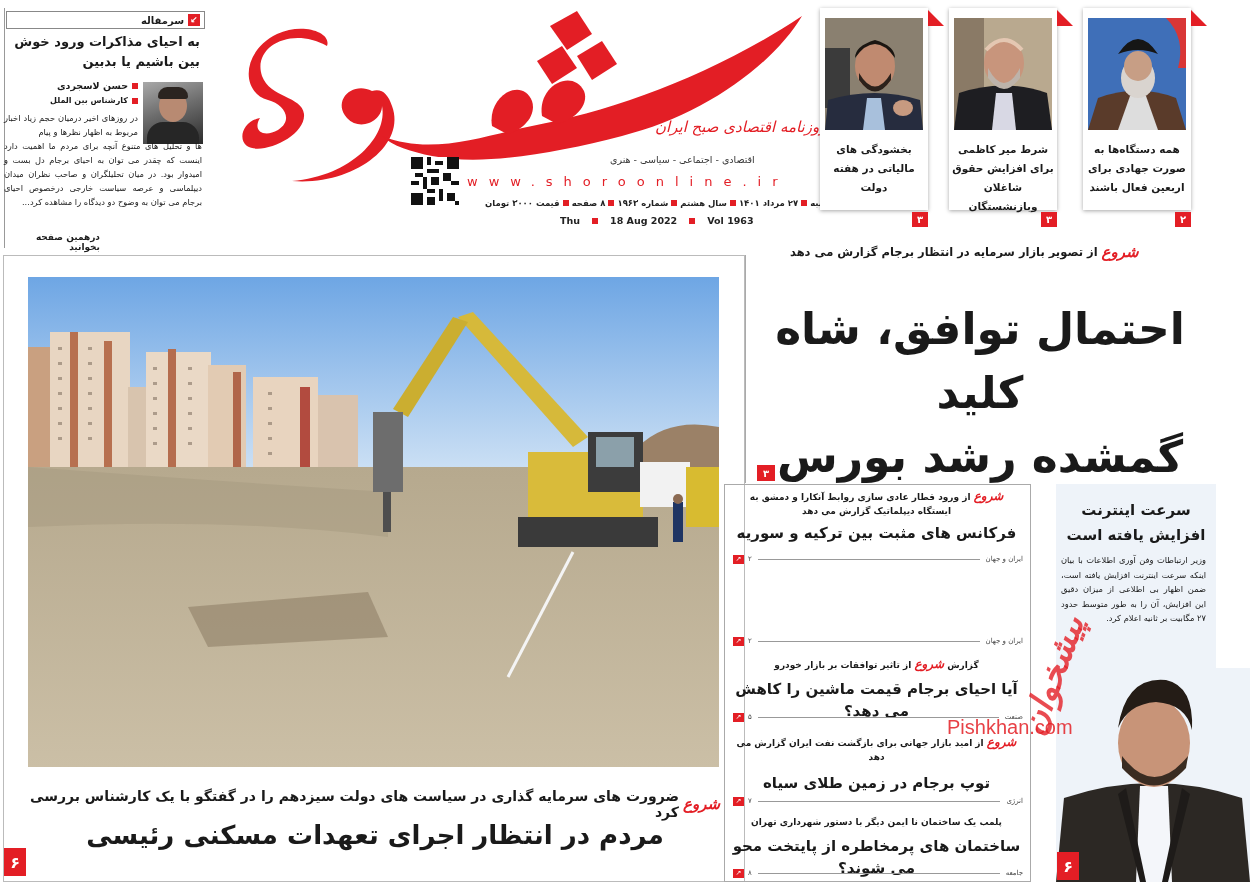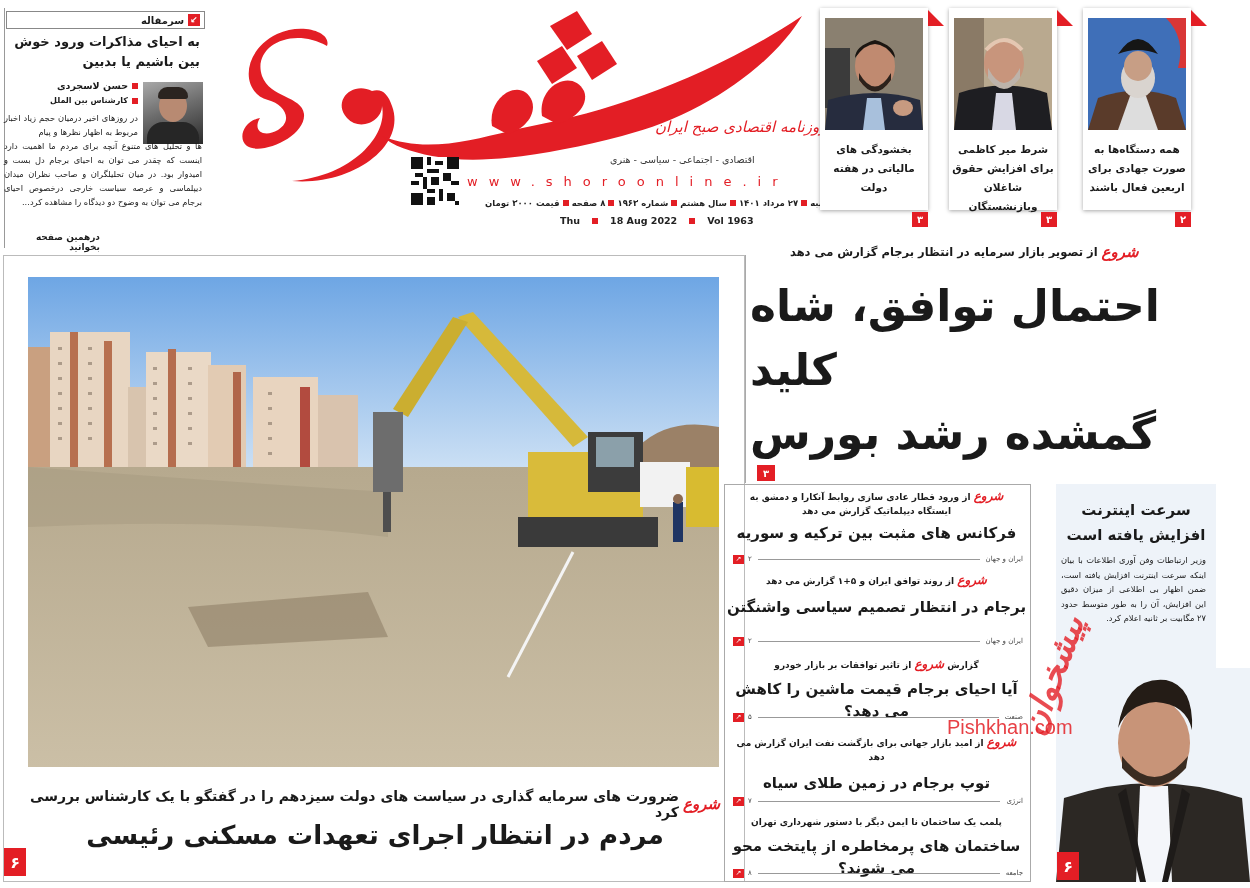--- a/index.html
+++ b/index.html
@@ -37,21 +37,21 @@
   
   .card { position: absolute; top: 8px; width: 108px; height: 202px; background: #fff; box-shadow: 0 1px 4px rgba(0,0,0,0.35); }
   .card .tri { position: absolute; right: -16px; top: 2px; width: 0; height: 0; border-left: 16px solid #e31e25; border-top: 16px solid transparent; }
   .card .photo { position: absolute; left: 5px; top: 10px; width: 98px; height: 112px; overflow: hidden; }
   .card .title { position: absolute; left: 2px; right: 2px; top: 132px; font-size: 10.5px; font-weight: bold; line-height: 19px; text-align: center; }
   .card .pg { position: absolute; right: 0; top: 204px; width: 16px; height: 15px; font-size: 10px; }
 
   
   .kicker-main { left: 790px; top: 243px; font-size: 11.5px; font-weight: bold; display: flex; align-items: center; gap: 4px; }
   .brand-mini { font-family: "DejaVu Serif", serif; font-style: italic; color: #e31e25; font-weight: bold; font-size: 15px; }
-  .lead-head { left: 750px; top: 274px; width: 460px; text-align: left; font-size: 44px; font-weight: 900; line-height: 64px; letter-spacing: -1px; }
+  .lead-head { left: 750px; top: 297px; width: 460px; text-align: center; font-size: 44px; font-weight: 900; line-height: 64px; letter-spacing: -1px; }
   .lead-box-border { left: 745px; top: 255px; width: 1px; height: 228px; background: #aaa; }
   .lead-pg { left: 757px; top: 465px; width: 18px; height: 16px; font-size: 10px; }
 
   
   .photo-frame { left: 3px; top: 255px; width: 742px; height: 627px; border: 1px solid #bbb; }
   .main-photo { left: 28px; top: 277px; width: 691px; height: 490px; overflow: hidden; }
   .main-kicker { left: 25px; top: 788px; width: 695px; font-size: 14px; font-weight: bold; display: flex; align-items: center; justify-content: flex-start; gap: 4px; }
   .main-head { left: 60px; top: 820px; width: 630px; text-align: center; font-size: 26px; font-weight: 900; }
   .main-pg { left: 4px; top: 848px; width: 22px; height: 28px; font-size: 16px; }
 
@@ -332,27 +332,20 @@
     </div>
     <div class="head">فرکانس های مثبت بین ترکیه و سوریه</div>
   </div>
   <div class="news-foot" style="top:68px;">
     <span class="sec">ایران و جهان</span>
     <span class="line"></span>
     <span class="num">۲</span>
     <span class="arr">↗</span>
   </div>
 
-  <div class="news-item" style="top:88px;">
-    <div class="kick">
-      <span class="brand-mini">شروع</span>
-      <span>از روند توافق ایران و ۵+۱ گزارش می دهد</span>
-    </div>
-    <div class="head" style="margin-top:8px;">برجام در انتظار تصمیم سیاسی واشنگتن</div>
-  </div>
   <div class="news-foot" style="top:150px;">
     <span class="sec">ایران و جهان</span>
     <span class="line"></span>
     <span class="num">۲</span>
     <span class="arr">↗</span>
   </div>
 
   <div class="news-item" style="top:172px;">
     <div class="kick">
       <span>گزارش</span>

